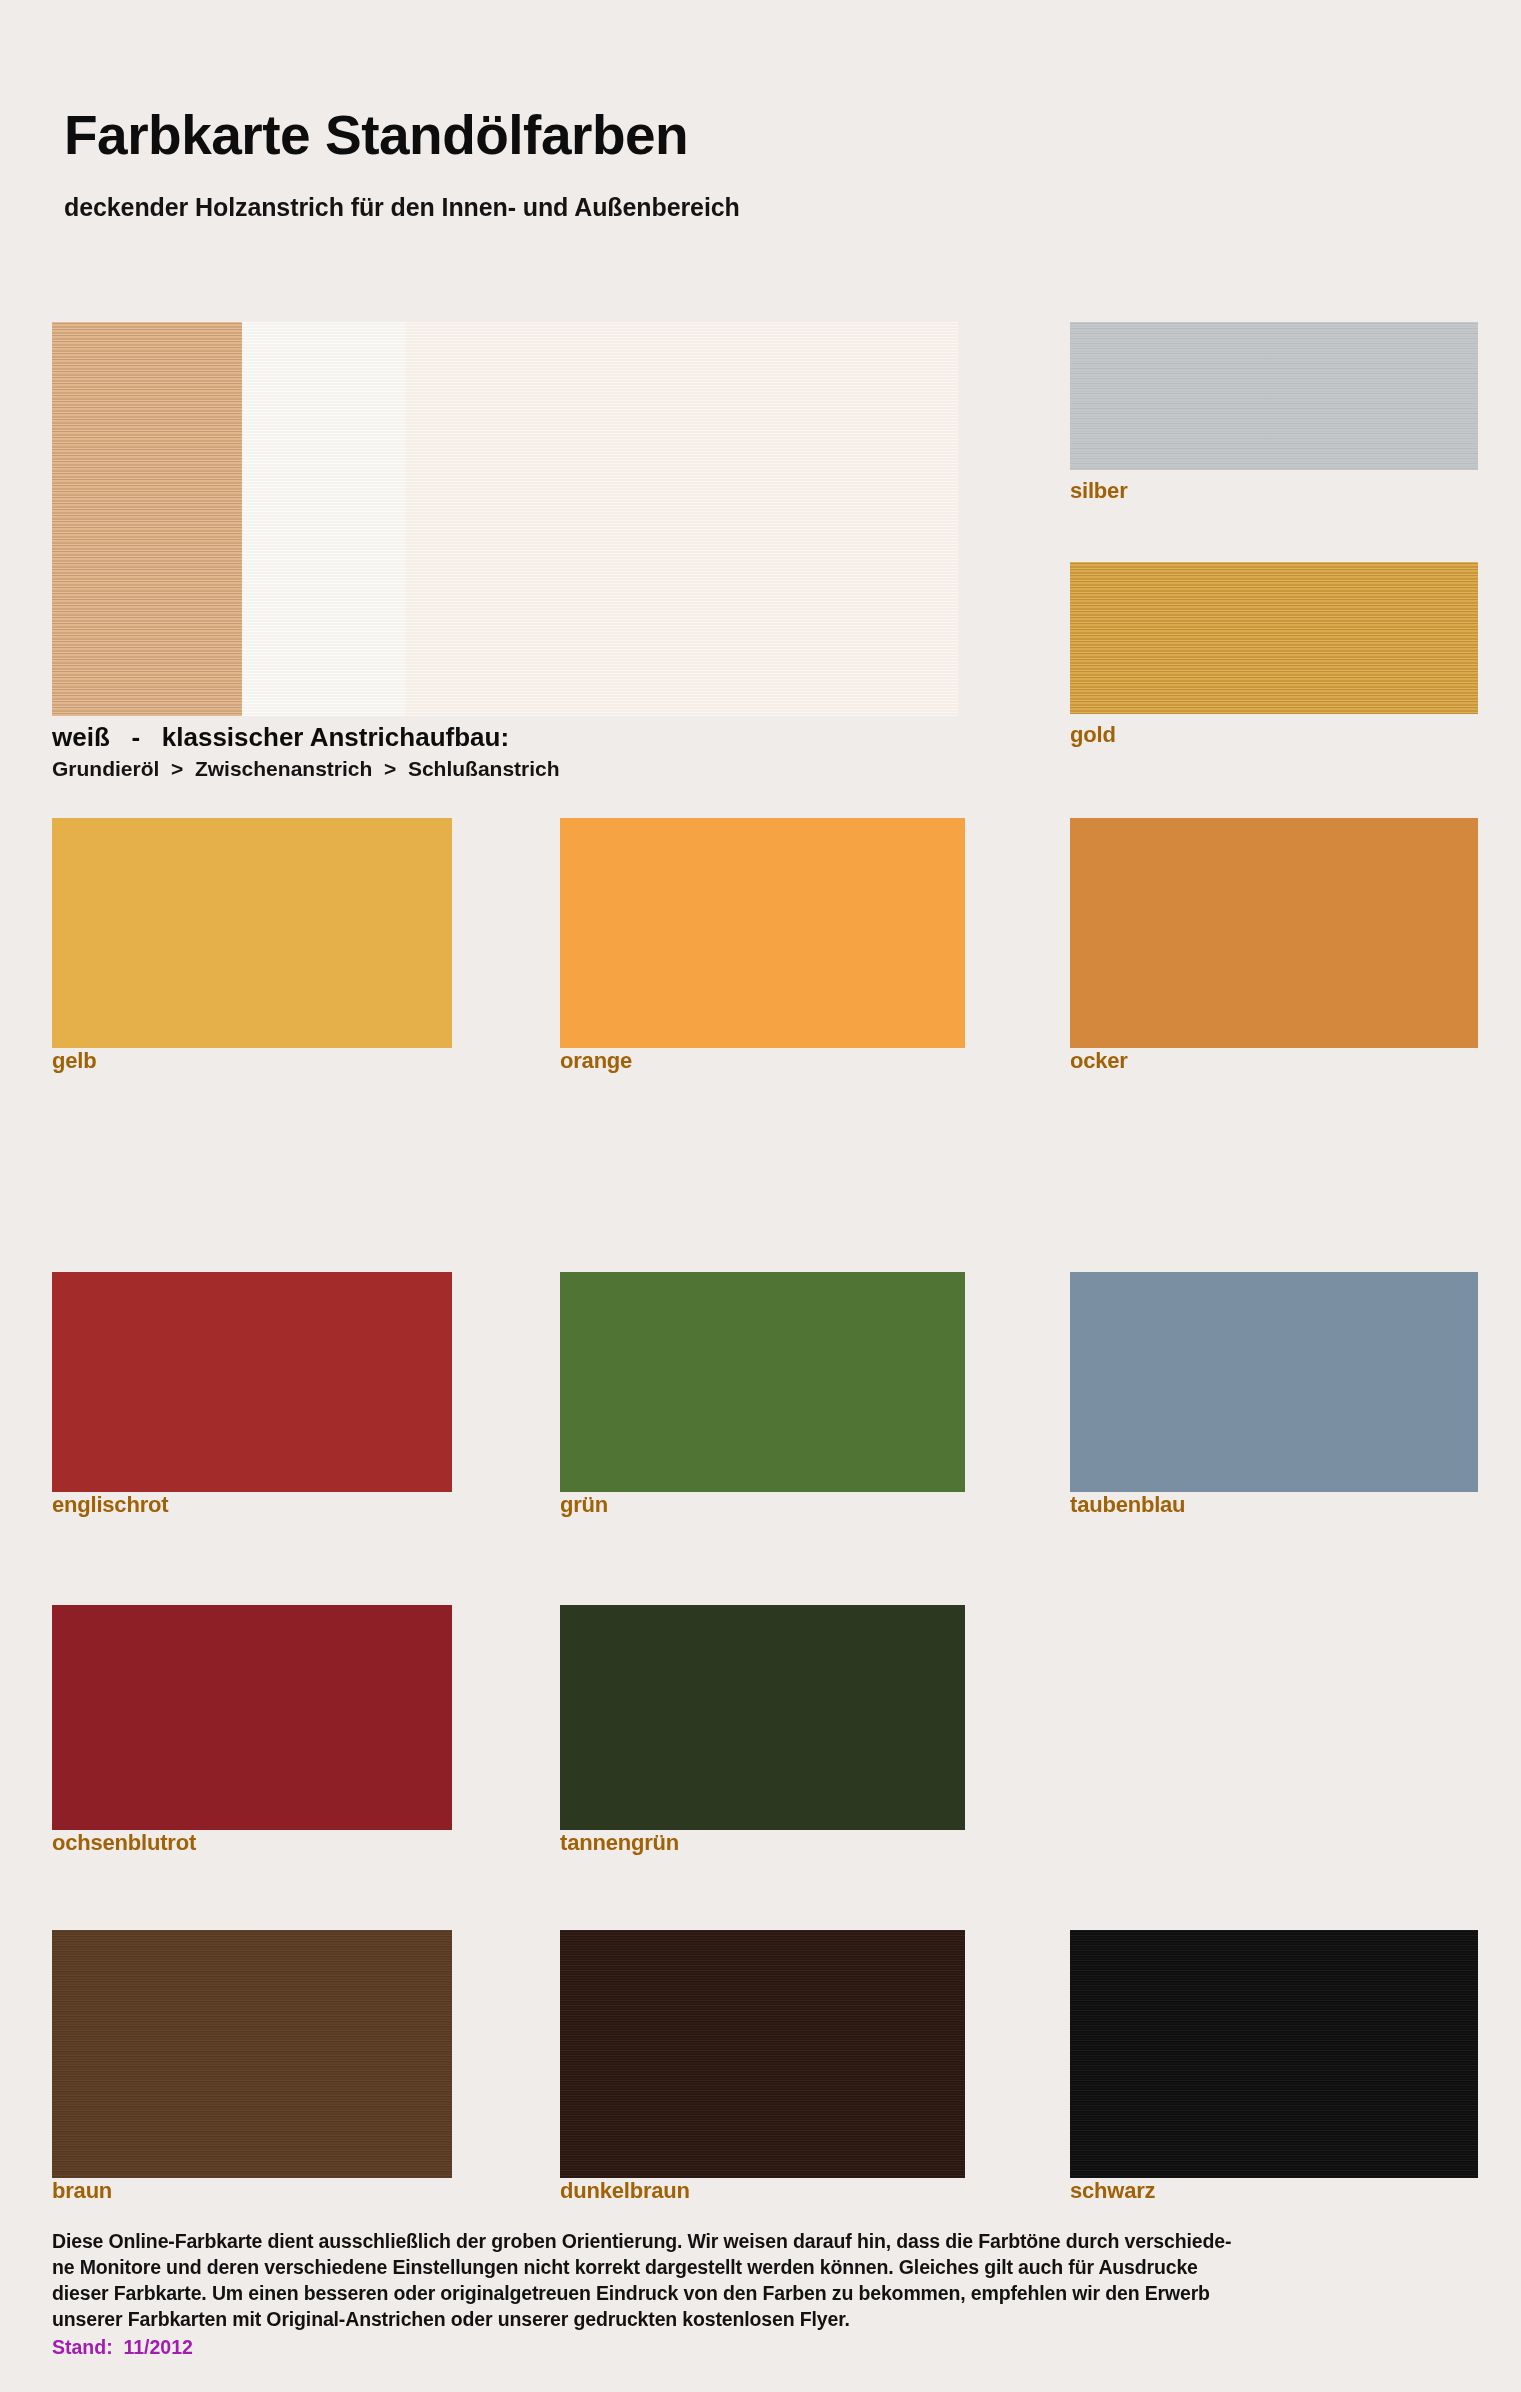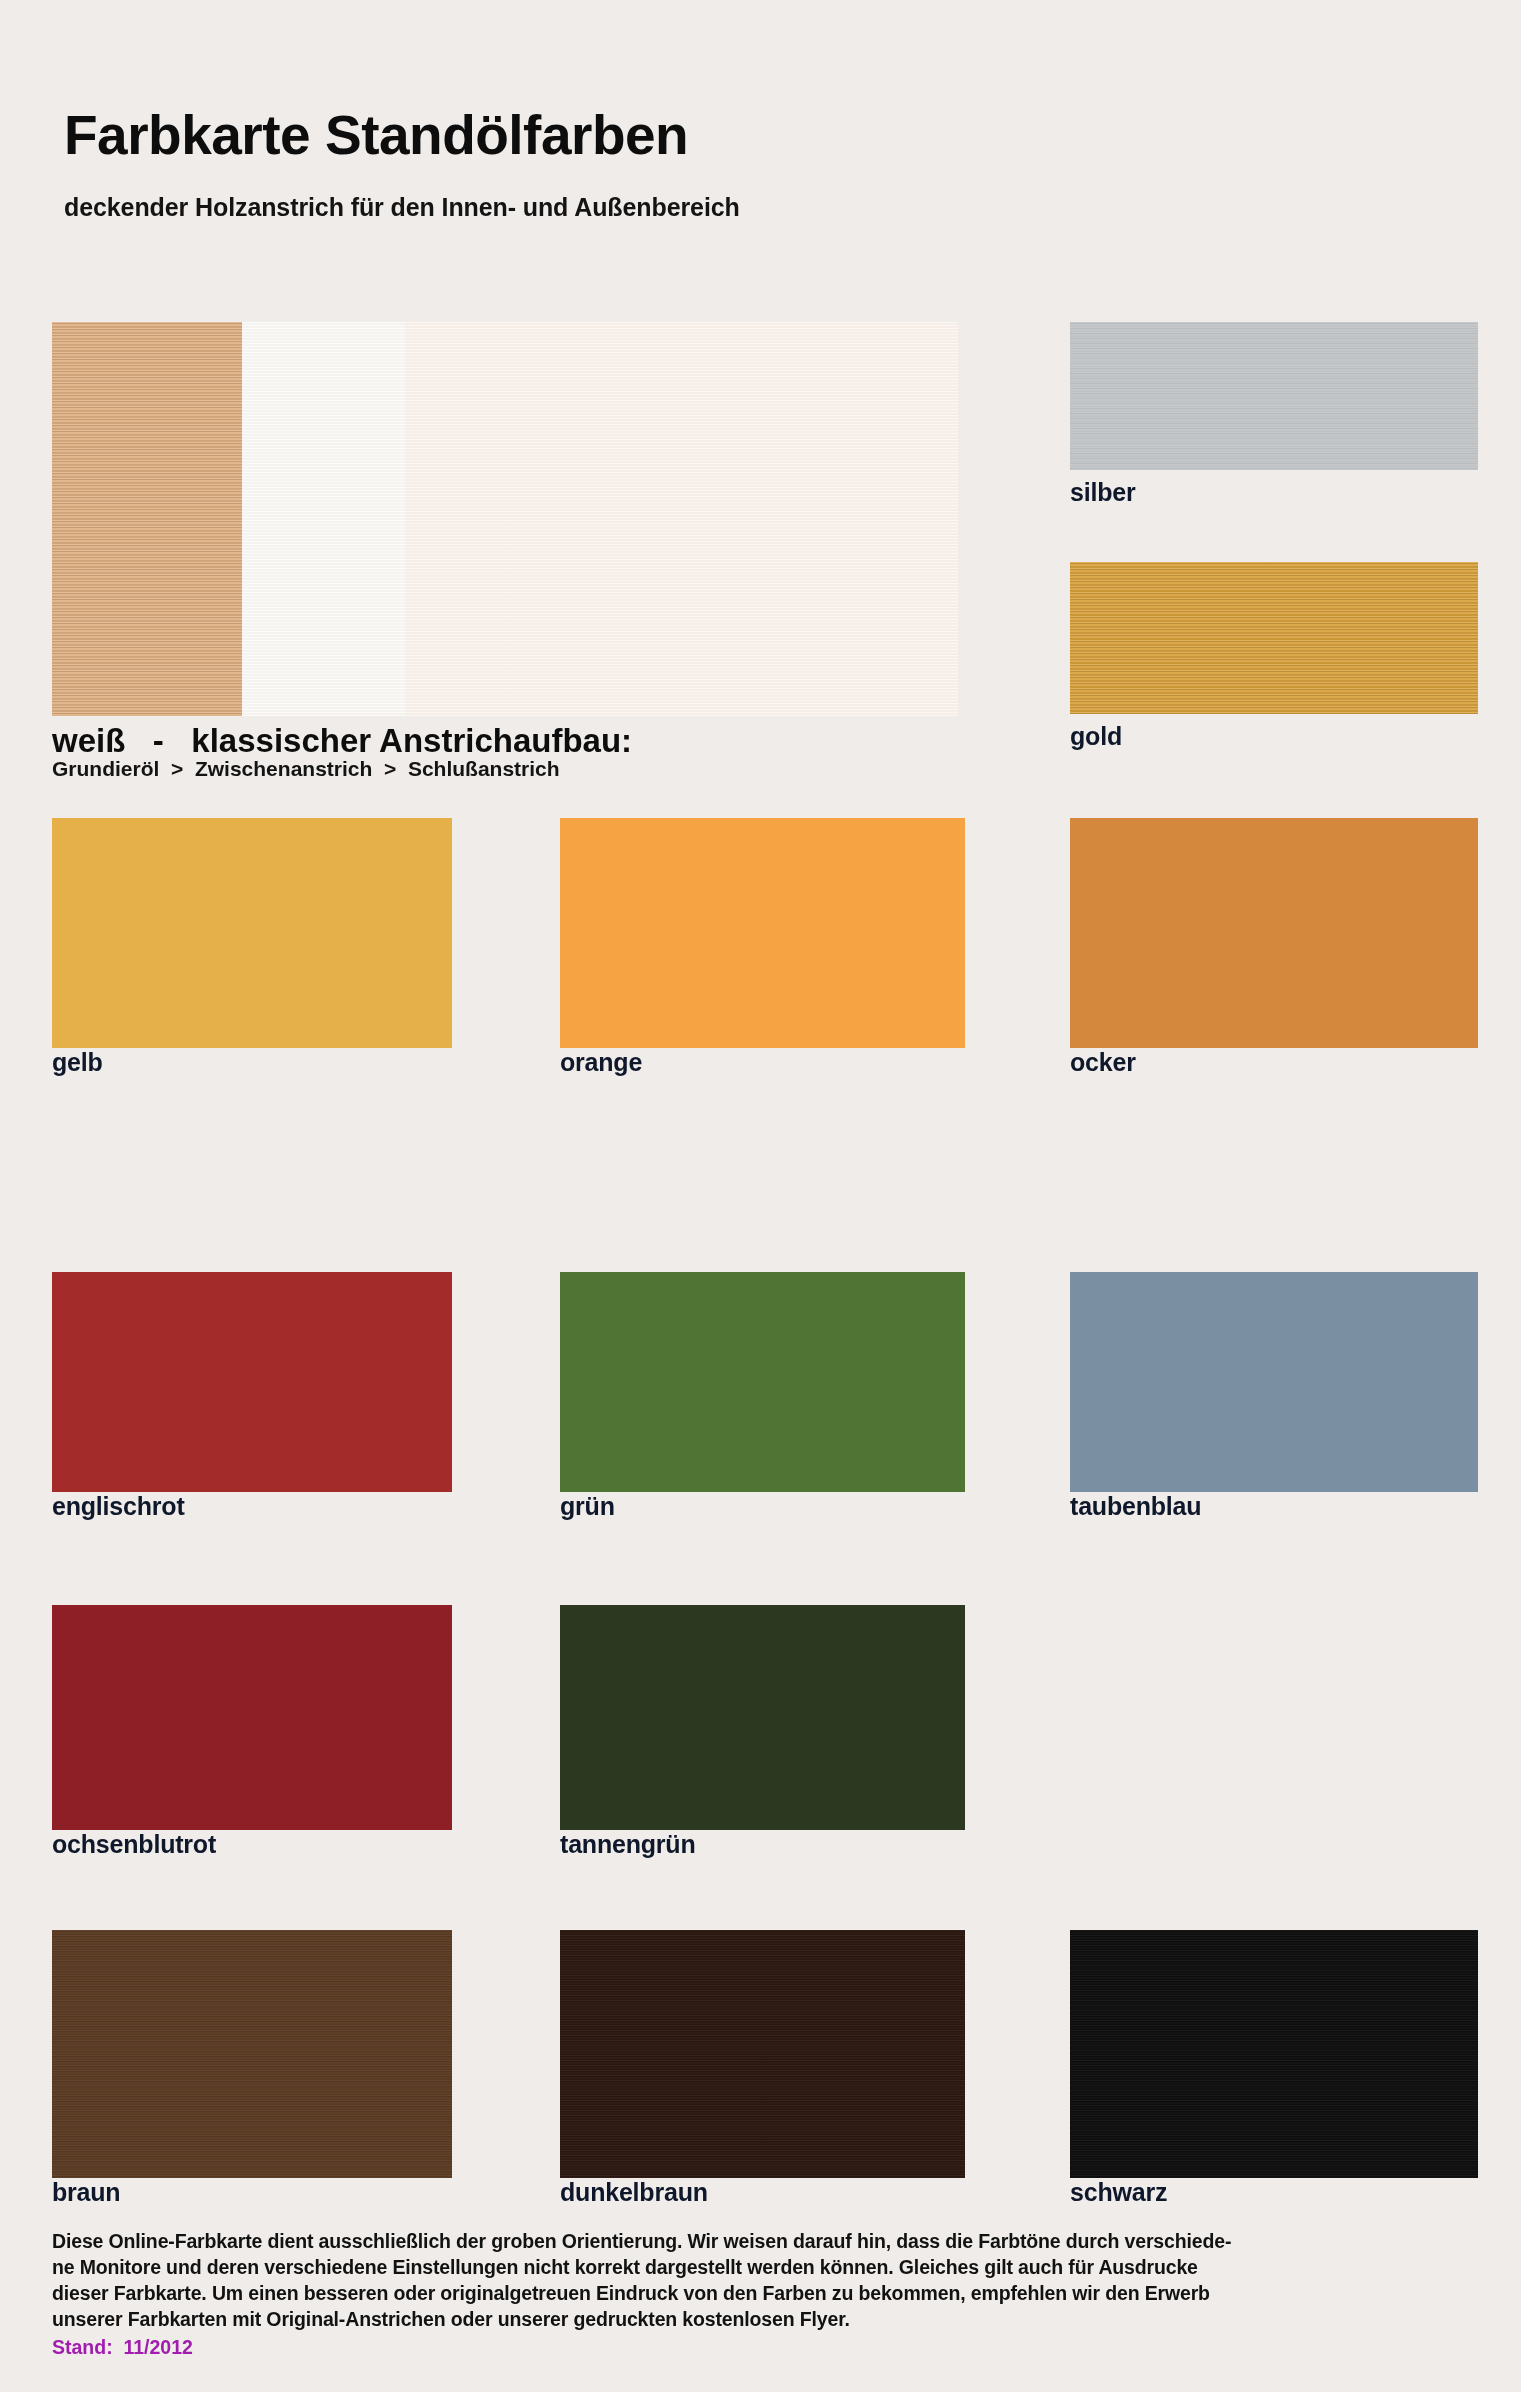--- a/index.html
+++ b/index.html
@@ -35,23 +35,23 @@
   .sub-title {
     margin-top: 30px;
     font-size: 25px;
     font-weight: bold;
     color: #141414;
     letter-spacing: -0.1px;
   }
 
   
   .swatch-label {
-    font-size: 25px;
-    font-weight: bold;
-    color: #0f172a;
+    font-size: 22px;
+    font-weight: bold;
+    color: #a16207;
     letter-spacing: -0.2px;
     white-space: nowrap;
   }
 
   .swatch {
     position: relative;
     overflow: hidden;
     background-repeat: repeat;
   }
 
@@ -105,21 +105,21 @@
   }
   .wood-zone { height: 100%; position: relative; overflow: hidden; }
   .wz-bare  { width: 21%; }
   .wz-prime { width: 18%; }
   .wz-final { width: 61%; }
 
   .wood-demo-caption {
     position: absolute;
     left: 52px;
     top: 722px;
-    font-size: 33px;
+    font-size: 26px;
     font-weight: bold;
     color: #0d0d0d;
     white-space: pre;
   }
   .wood-demo-steps {
     position: absolute;
     left: 52px;
     top: 757px;
     font-size: 21px;
     font-weight: bold;

